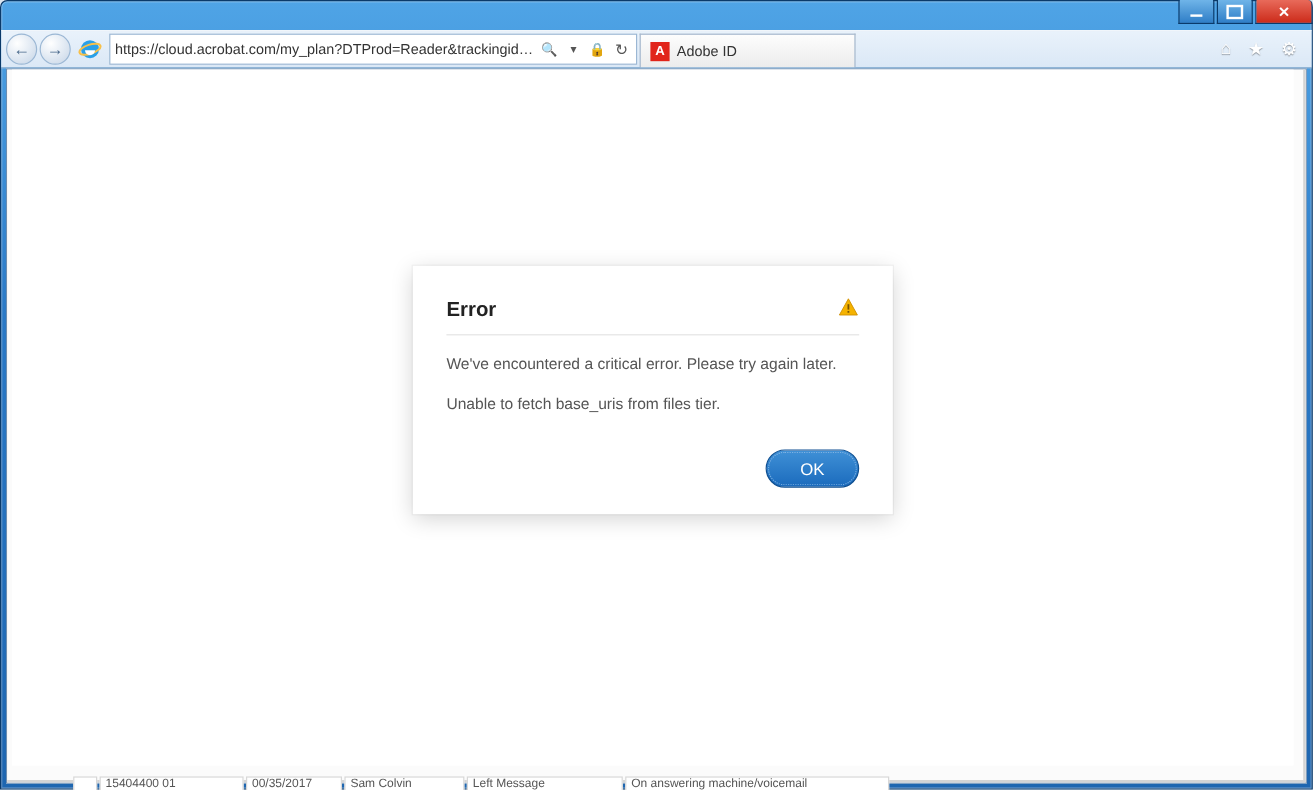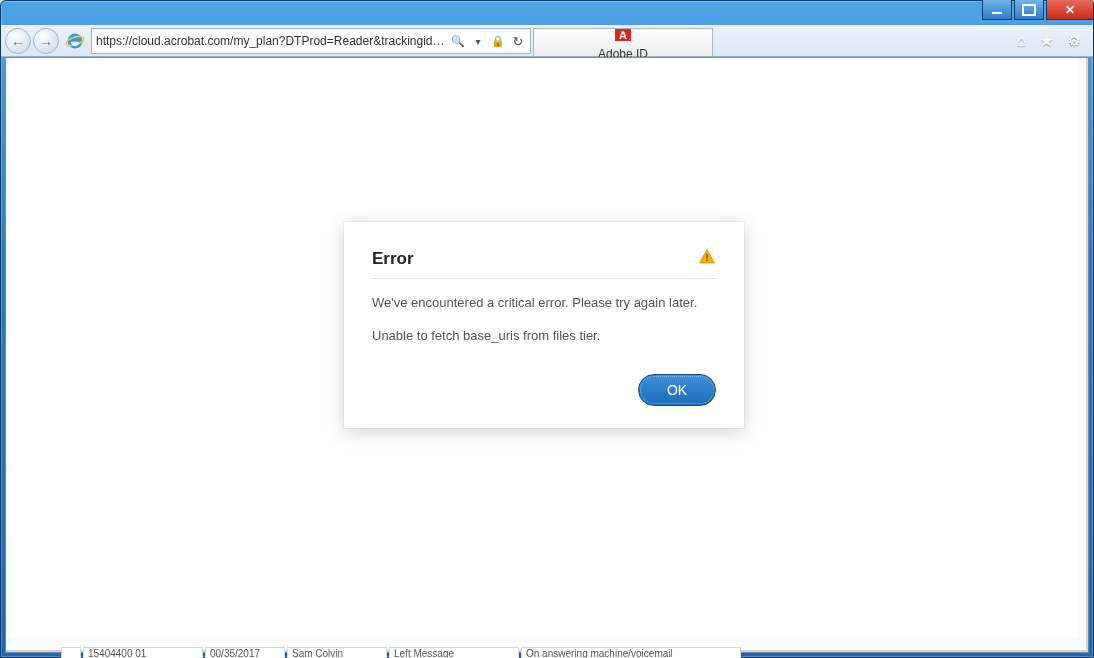--- a/index.html
+++ b/index.html
@@ -57,21 +57,21 @@
   .mini-icon.search::before{content:"🔍"; font-size:11px;}
   .mini-icon.dropdown::before{content:"▾"; font-size:10px;}
   .mini-icon.lock::before{content:"🔒"; font-size:11px;}
   .mini-icon.refresh::before{content:"↻"; font-size:13px;}
 
   .tab {
     height:28px; min-width:180px; max-width:190px;
     background: linear-gradient(#fdfdfd,#ececec);
     border:1px solid #a9b9cc; border-bottom:none;
     display:flex; align-items:center; gap:6px; padding:0 8px;
-    font-size:12px; color:#333; margin-top:2px;flex-direction:column;
+    font-size:12px; color:#333; margin-top:2px;
   }
   .tab.inactive { background: linear-gradient(#f0f4fa,#dbe4ef); }
   .tab .favicon { width:16px; height:16px; display:flex;align-items:center;justify-content:center;}
   .tab .close-tab { margin-left:auto; color:#777; font-size:12px; }
 
   .adobe-a { width:16px; height:16px; background:#e1251b; color:#fff; font-weight:bold; font-size:11px; display:flex;align-items:center;justify-content:center; font-family: Arial, sans-serif;}
   .adobe-a::before{content:"A";}
 
   .navrow .spacer { flex:1; }
   .chrome-icons { display:flex; gap:14px; color:#fff; font-size:15px; padding:0 8px; }

